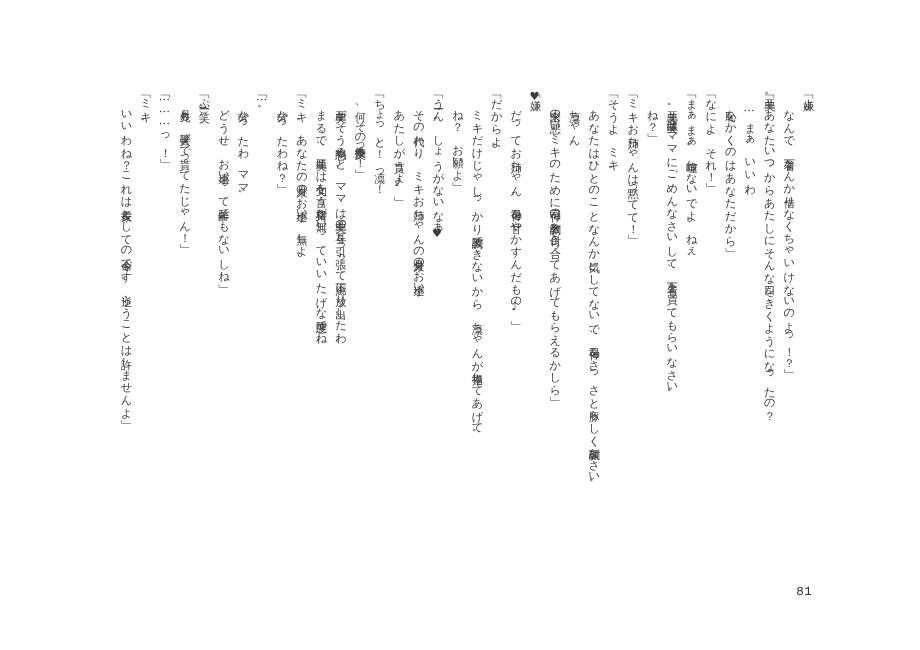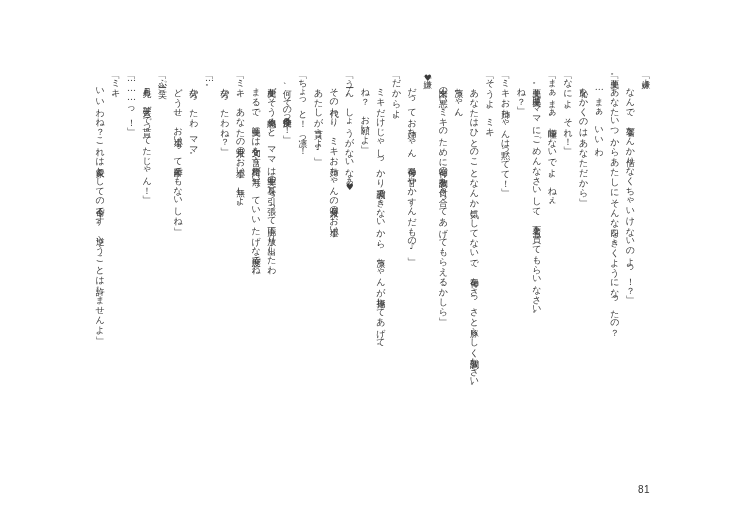--- a/index.html
+++ b/index.html
@@ -34,22 +34,22 @@
   }
   .text-block p {
     margin: 0;
     padding: 0;
     line-height: 15.6px;
     height: 352px;
   }
   .page-number {
     position: absolute;
     right: 86px;
-    bottom: 25px;
-    font-family: Liberation Sans, sans-serif;
+    bottom: 40px;
+    font-family: Liberation Mono, monospace;
     font-size: 10px;
     color: #333333;
     letter-spacing: 0.5px;
   }
 </style>
 </head>
 <body>
 
 <div class="page">
   <div class="text-block">

